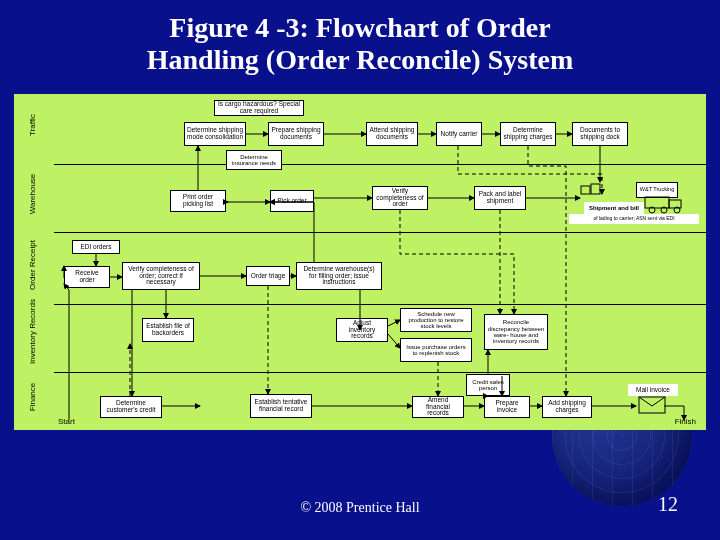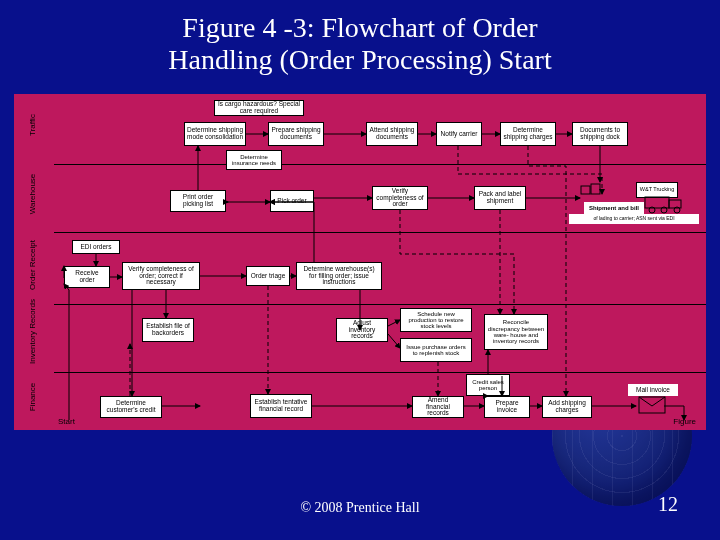--- a/index.html
+++ b/index.html
@@ -10,27 +10,27 @@
     color: #fff;
     position: relative;
   }
   .slide { position: relative; width: 720px; height: 540px; }
   .title {
     text-align: center;
     font-size: 28px;
     line-height: 1.15;
     padding: 12px 32px 8px 32px;
     color: #fff;
-    font-weight: 400;
+    font-weight: 700;
   }
   .diagram-area {
     position: absolute;
     left: 14px; top: 94px;
     width: 692px; height: 336px;
-    background: #be185d;
+    background: #bef264;
     color: #000;
   }
   .lane-label {
     position: absolute;
     left: 0;
     width: 40px;
     font-size: 8px;
     font-family: Arial, sans-serif;
     transform: rotate(-90deg);
     transform-origin: left top;
@@ -103,38 +103,38 @@
 </style>
 </head>
 <body>
 
 <div class="slide">
 
   <div class="globe"></div>
 
   <h1 class="title">
     <span>Figure 4 -3:  Flowchart of Order</span><br>
-    <span>Handling (Order Processing) Start</span>
+    <span>Handling (Order Reconcile) System</span>
   </h1>
 
   <div class="diagram-area">
 
     <div class="lane-sep" style="top:70px"></div>
     <div class="lane-sep" style="top:138px"></div>
     <div class="lane-sep" style="top:210px"></div>
     <div class="lane-sep" style="top:278px"></div>
 
     <div class="lane-label" style="top:56px;left:14px;width:50px">Traffic</div>
     <div class="lane-label" style="top:130px;left:14px;width:60px">Warehouse</div>
     <div class="lane-label" style="top:200px;left:14px;width:58px">Order Receipt</div>
     <div class="lane-label" style="top:270px;left:14px;width:60px">Inventory Records</div>
     <div class="lane-label" style="top:328px;left:14px;width:50px">Finance</div>
 
     <div class="start-end" style="left:44px;bottom:4px">Start</div>
-    <div class="start-end" style="right:10px;bottom:4px">Figure</div>
+    <div class="start-end" style="right:10px;bottom:4px">Finish</div>
 
     <div class="node" style="left:200px;top:6px;width:90px;height:16px">Is cargo hazardous? Special care required</div>
     <div class="node" style="left:170px;top:28px;width:62px;height:24px">Determine shipping mode consolidation</div>
     <div class="node" style="left:254px;top:28px;width:56px;height:24px">Prepare shipping documents</div>
     <div class="node" style="left:212px;top:56px;width:56px;height:20px;font-size:6px">Determine insurance needs</div>
     <div class="node" style="left:352px;top:28px;width:52px;height:24px">Attend shipping documents</div>
     <div class="node" style="left:422px;top:28px;width:46px;height:24px">Notify carrier</div>
     <div class="node" style="left:486px;top:28px;width:56px;height:24px">Determine shipping charges</div>
     <div class="node" style="left:558px;top:28px;width:56px;height:24px">Documents to shipping dock</div>
 

